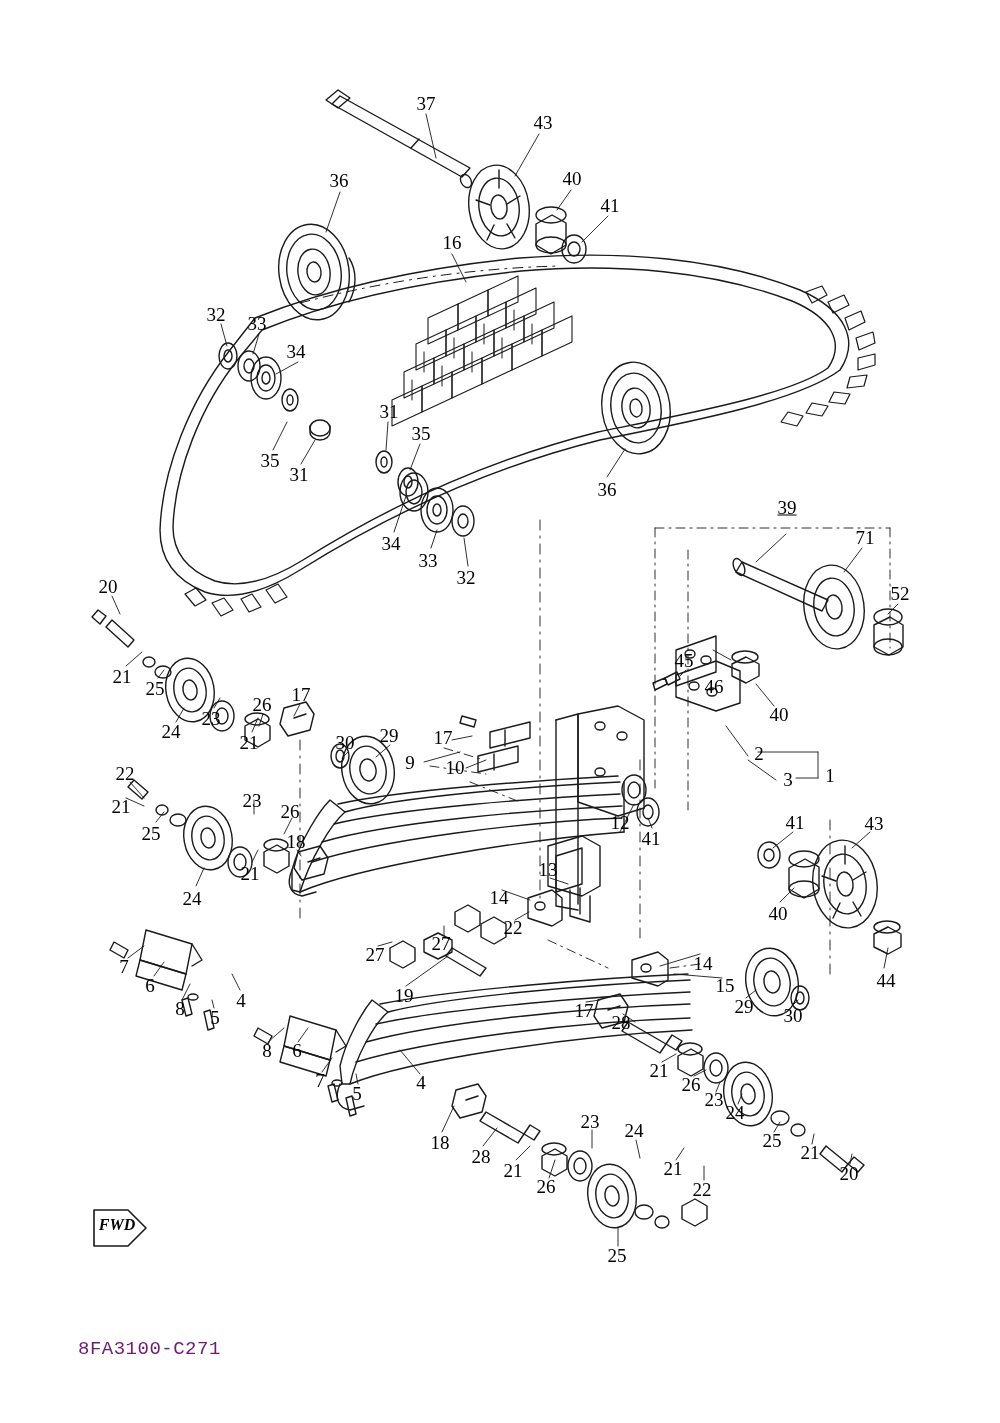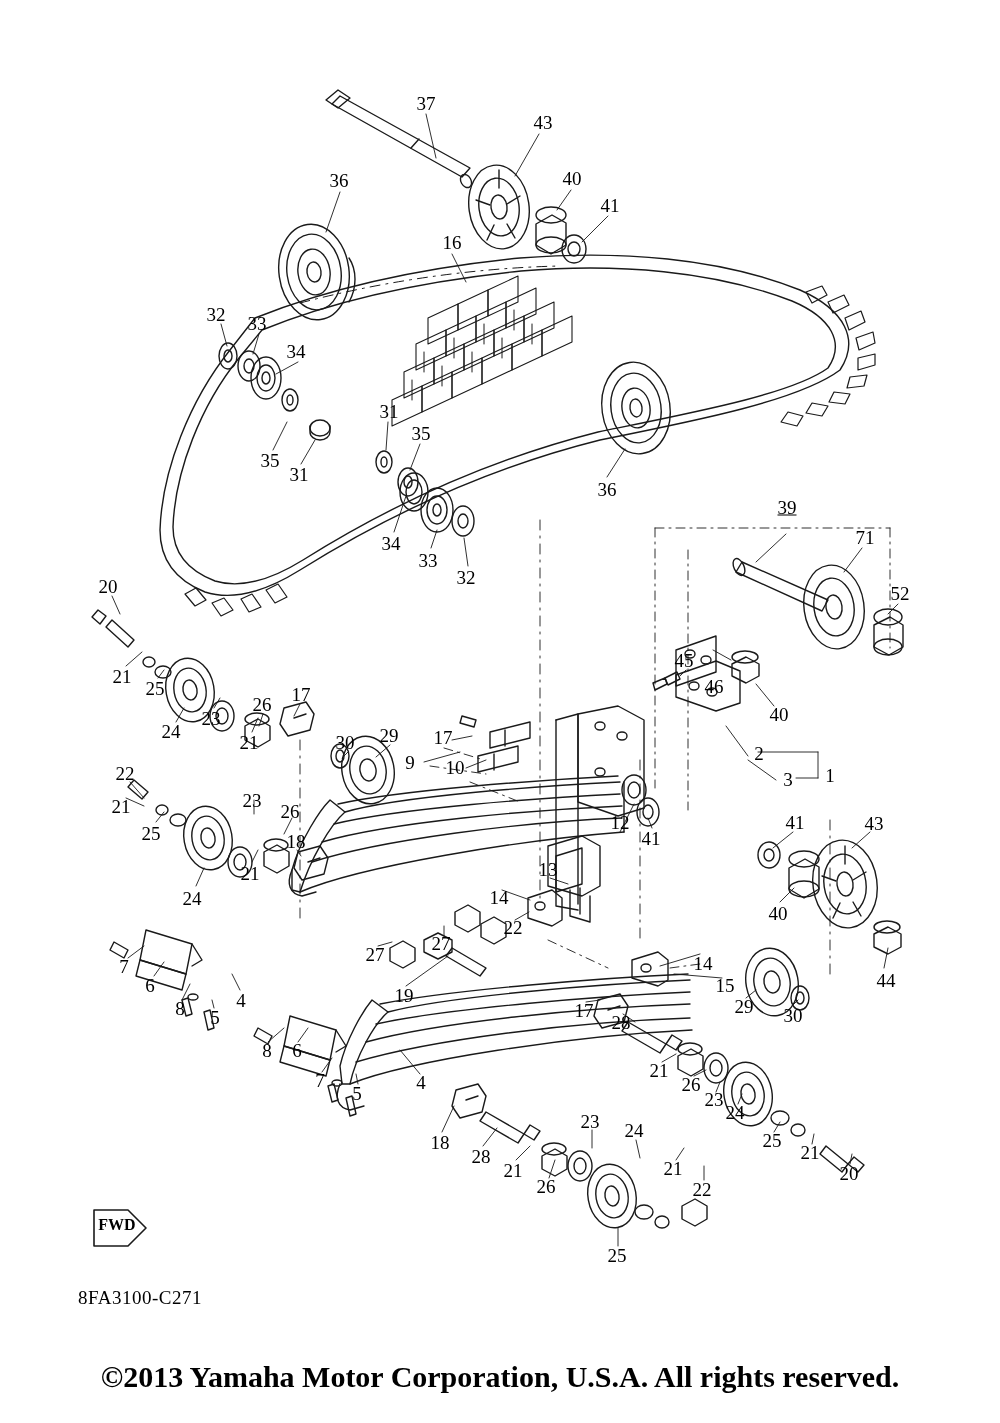--- a/index.html
+++ b/index.html
@@ -29,43 +29,44 @@
     font-family: "Liberation Serif", serif;
     font-size: 19px;
     color: #000000;
     line-height: 1;
     white-space: nowrap;
     transform: translate(-50%, -50%);
   }
   #part-number {
     position: absolute;
     left: 78px;
-    top: 1287px;
-    font-family: Liberation Serif, serif;
+    top: 1338px;
+    font-family: Liberation Mono, monospace;
     font-size: 19px;
     letter-spacing: 0.5px;
-    color: #000000;
+    color: #701a75;
   }
   #fwd-badge {
     position: absolute;
     left: 86px;
     top: 1205px;
     width: 62px;
     height: 40px;
   }
   #fwd-badge .fwd-text {
     position: absolute;
     left: 0;
     top: 0;
     width: 62px;
     height: 40px;
     display: flex;
     align-items: center;
     justify-content: center;
     font-family: "Liberation Serif", serif;
+    font-style: italic;
     font-weight: bold;
     font-size: 16px;
     color: #000000;
   }
   #copyright {
     position: absolute;
     left: 0;
     top: 1360px;
     width: 1000px;
     text-align: center;
@@ -542,21 +543,20 @@
       </g>
     </g>
   </svg>
 
   <div id="fwd-badge">
     <span class="fwd-text">FWD</span>
   </div>
 
   <div id="part-number">8FA3100-C271</div>
 
-  <div id="copyright">©2013 Yamaha Motor Corporation, U.S.A. All rights reserved.</div>
 
   <div id="callout-layer">
       <div class="callout" style="left: 426px; top: 103px;">37</div>
       <div class="callout" style="left: 543px; top: 122px;">43</div>
       <div class="callout" style="left: 339px; top: 180px;">36</div>
       <div class="callout" style="left: 572px; top: 178px;">40</div>
       <div class="callout" style="left: 610px; top: 205px;">41</div>
       <div class="callout" style="left: 452px; top: 242px;">16</div>
       <div class="callout" style="left: 216px; top: 314px;">32</div>
       <div class="callout" style="left: 257px; top: 323px;">33</div>

